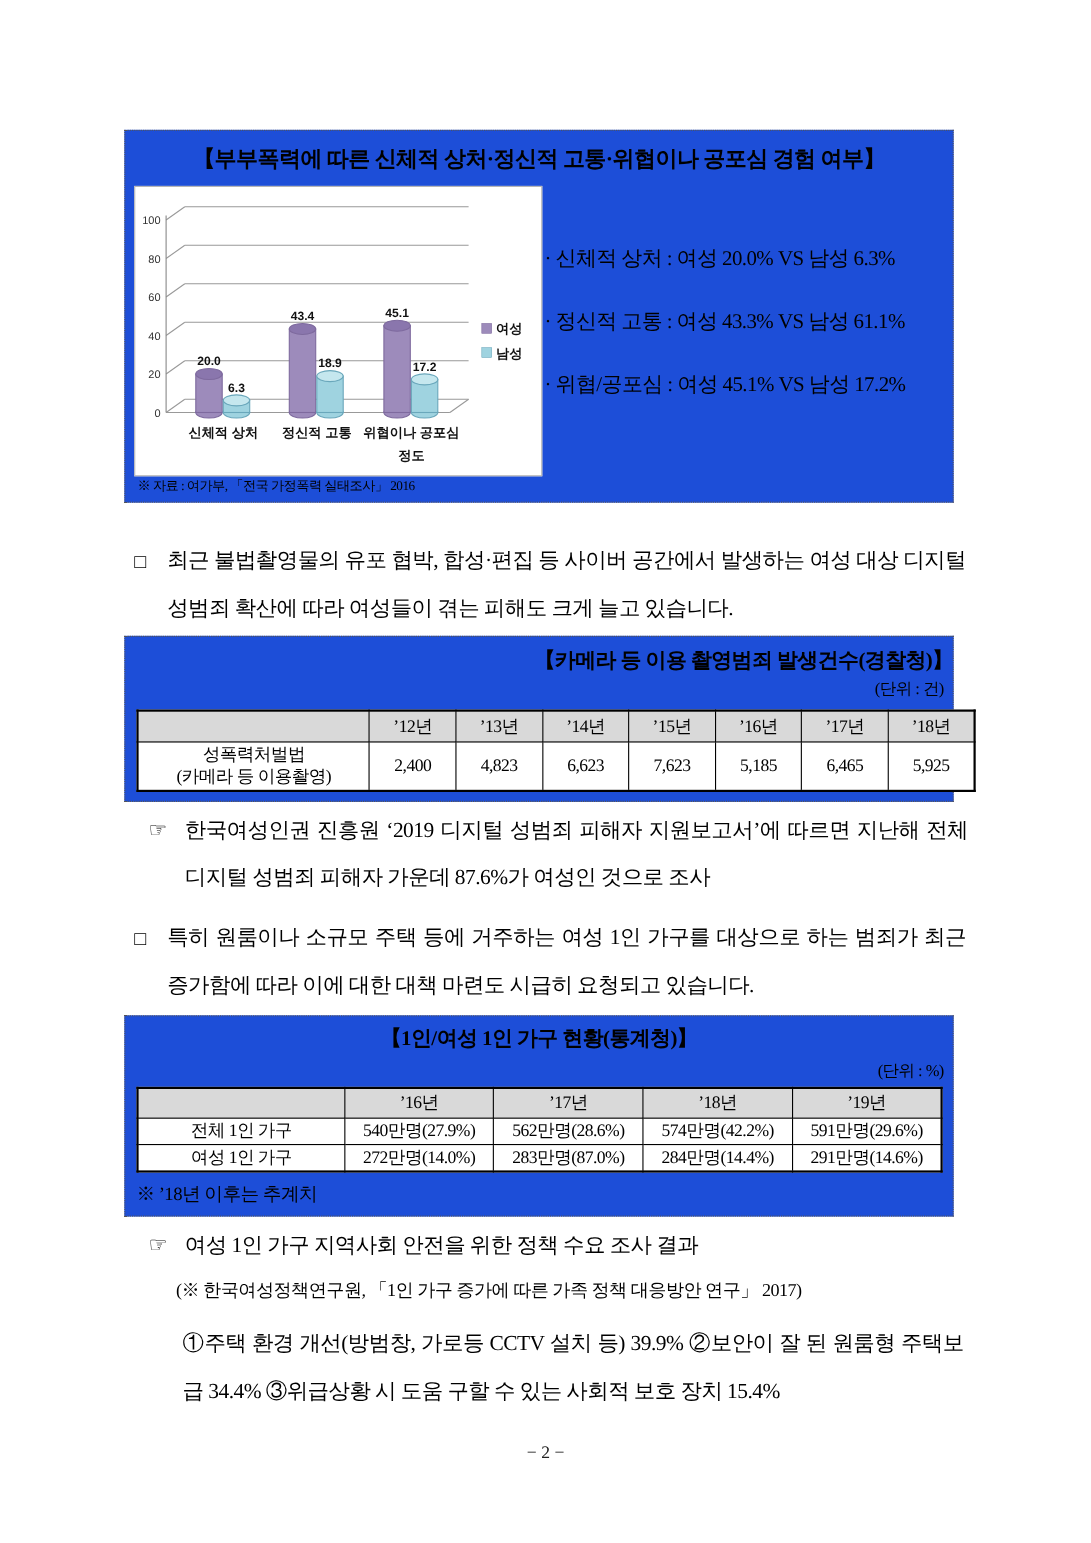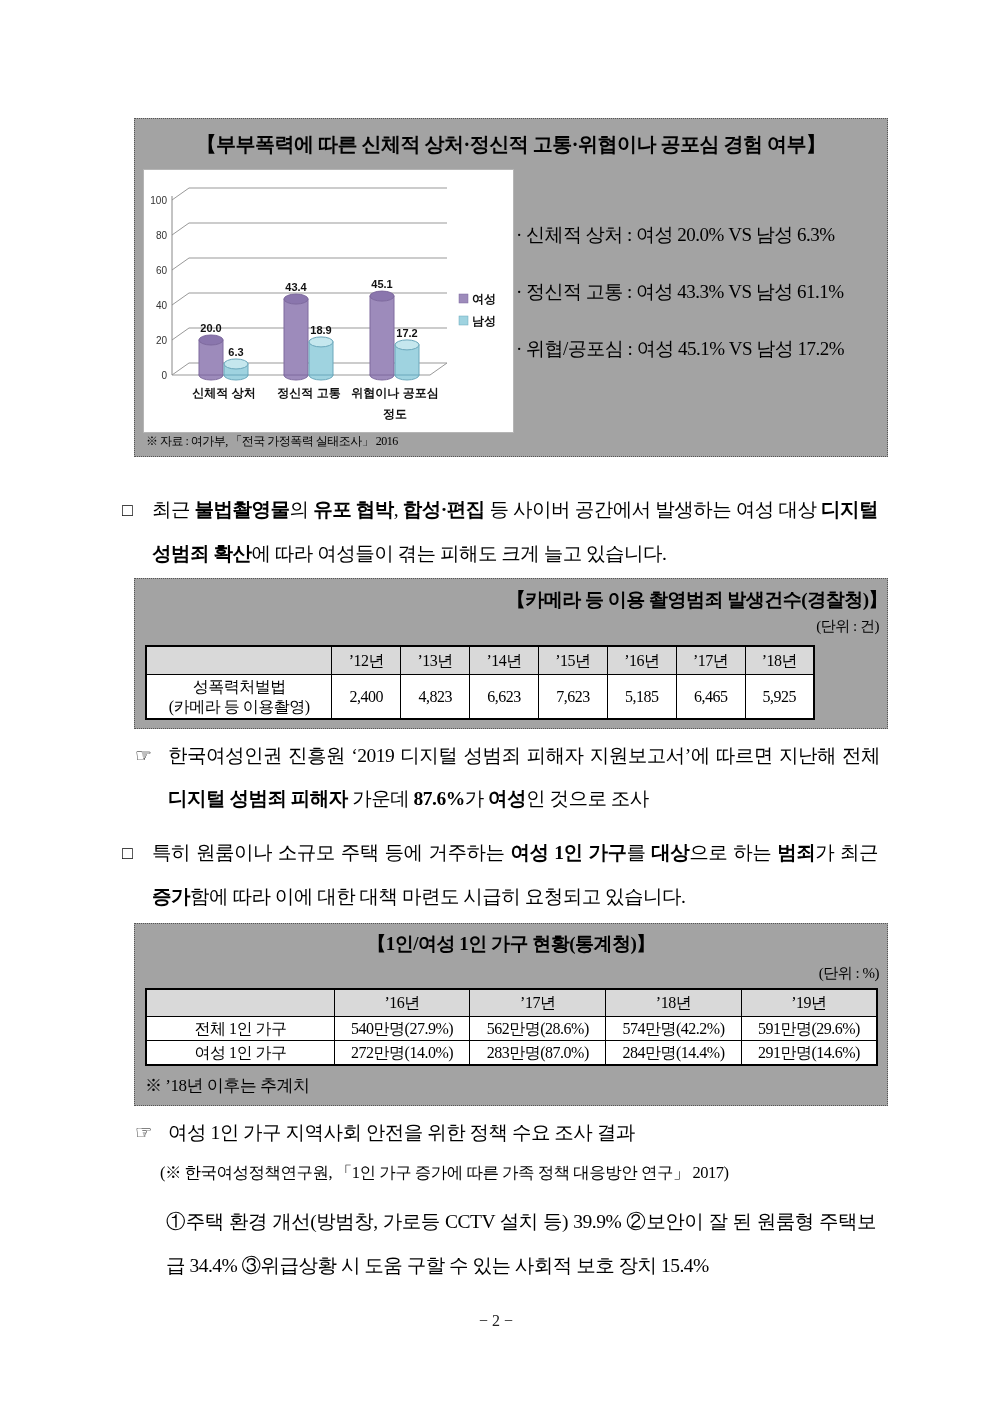--- a/index.html
+++ b/index.html
@@ -1,20 +1,20 @@
 <!DOCTYPE html>
 <html><head>
 <meta charset="utf-8">
 <style>
   html,body{margin:0;padding:0;}
   body{
     width:992px;height:1403px;position:relative;background:#ffffff;color:#000;
     font-family:"Liberation Serif","DejaVu Serif",serif;
   }
-  .dotted-box{position:absolute;left:134px;width:752px;border:1px dotted #555;background:#a3a3a3;}
+  .dotted-box{position:absolute;left:113px;width:752px;border:1px dotted #555;background:#1d4ed8;}
   .box-title{text-align:center;font-weight:bold;font-size:20px;letter-spacing:-0.5px;}
   
   #box1{top:118px;height:337px;}
   #box1 .box-title{margin-top:12px;}
   .chart-frame{position:absolute;left:8px;top:50px;width:369px;height:262px;border:1px solid #b5b5b5;background:#fff;}
   .chart-bullets{position:absolute;left:381px;right:4px;top:103px;font-size:19px;}
   .chart-bullet{margin-bottom:31px;white-space:nowrap;letter-spacing:-0.5px;}
   .box-source{position:absolute;left:11px;bottom:6px;font-size:12px;letter-spacing:-0.5px;}
   
   .para{position:absolute;left:122px;width:756px;font-size:19.5px;line-height:44px;display:flex;letter-spacing:-0.5px;}
@@ -27,40 +27,40 @@
   .noteblock .ptext{flex:1;text-align:justify;}
   #note1{top:734px;}
   
   #box2{top:578px;height:149px;}
   #box2 .box-title{margin-top:8px;font-size:19px;text-align:right;}
   .unit-label{position:absolute;right:8px;font-size:15px;letter-spacing:-0.5px;}
   #box2 .unit-label{top:38px;}
   .datatable{border-collapse:collapse;border:2px solid #000;position:absolute;background:#fff;table-layout:fixed;}
   .datatable th,.datatable td{border:1px solid #000;text-align:center;font-weight:normal;font-size:16px;padding:0 2px;white-space:pre-line;line-height:20px;letter-spacing:-0.5px;}
   .datatable th{background:#d9d9d9;}
-  #table1{left:10px;top:66px;width:670px;}
+  #table1{left:10px;top:66px;width:763px;}
   #table1 th{height:27px;}
   #table1 td{height:43px;}
   #table1 th:first-child{width:27%;}
   #box3{top:923px;height:181px;}
   #box3 .box-title{margin-top:7px;font-size:19px;}
   #box3 .unit-label{top:40px;}
   #table2{left:10px;top:64px;width:733px;}
   #table2 th{height:26px;}
   #table2 td{height:23px;}
   #table2 th:first-child{width:25%;}
   .box-footnote{position:absolute;left:10px;bottom:8px;font-size:17px;letter-spacing:-0.5px;}
   
   #note2{position:absolute;left:135px;top:1118px;width:741px;letter-spacing:-0.5px;}
   #note2 .l1{display:flex;font-size:19.5px;line-height:30px;}
   #note2 .l1 .marker{flex:none;width:33px;}
   #note2 .l2{margin-left:25px;margin-top:14px;font-size:16.5px;}
   #note2 .l3{margin-left:31px;margin-top:16px;font-size:19.5px;line-height:44px;text-align:justify;}
   #pagenum{position:absolute;left:0;top:1312px;width:100%;text-align:center;font-size:16px;color:#222;}
-  .b{font-weight:bold;margin-top:17px;}
+  .b{font-weight:normal;margin-top:17px;}
 </style>
 </head>
 <body>
 
 <div class="dotted-box" id="box1">
   <div class="box-title">【부부폭력에 따른 신체적 상처·정신적 고통·위협이나 공포심 경험 여부】</div>
   <div class="chart-frame">
     <svg id="chart-svg" width="367" height="258">
         <text x="23" y="209" text-anchor="end" font-size="10" font-family="&quot;Liberation Sans&quot;,&quot;DejaVu Sans&quot;,sans-serif" font-weight="normal" fill="#333">0</text>
         <line x1="28" y1="205" x2="45" y2="193" stroke="#999" stroke-width="1"></line>

